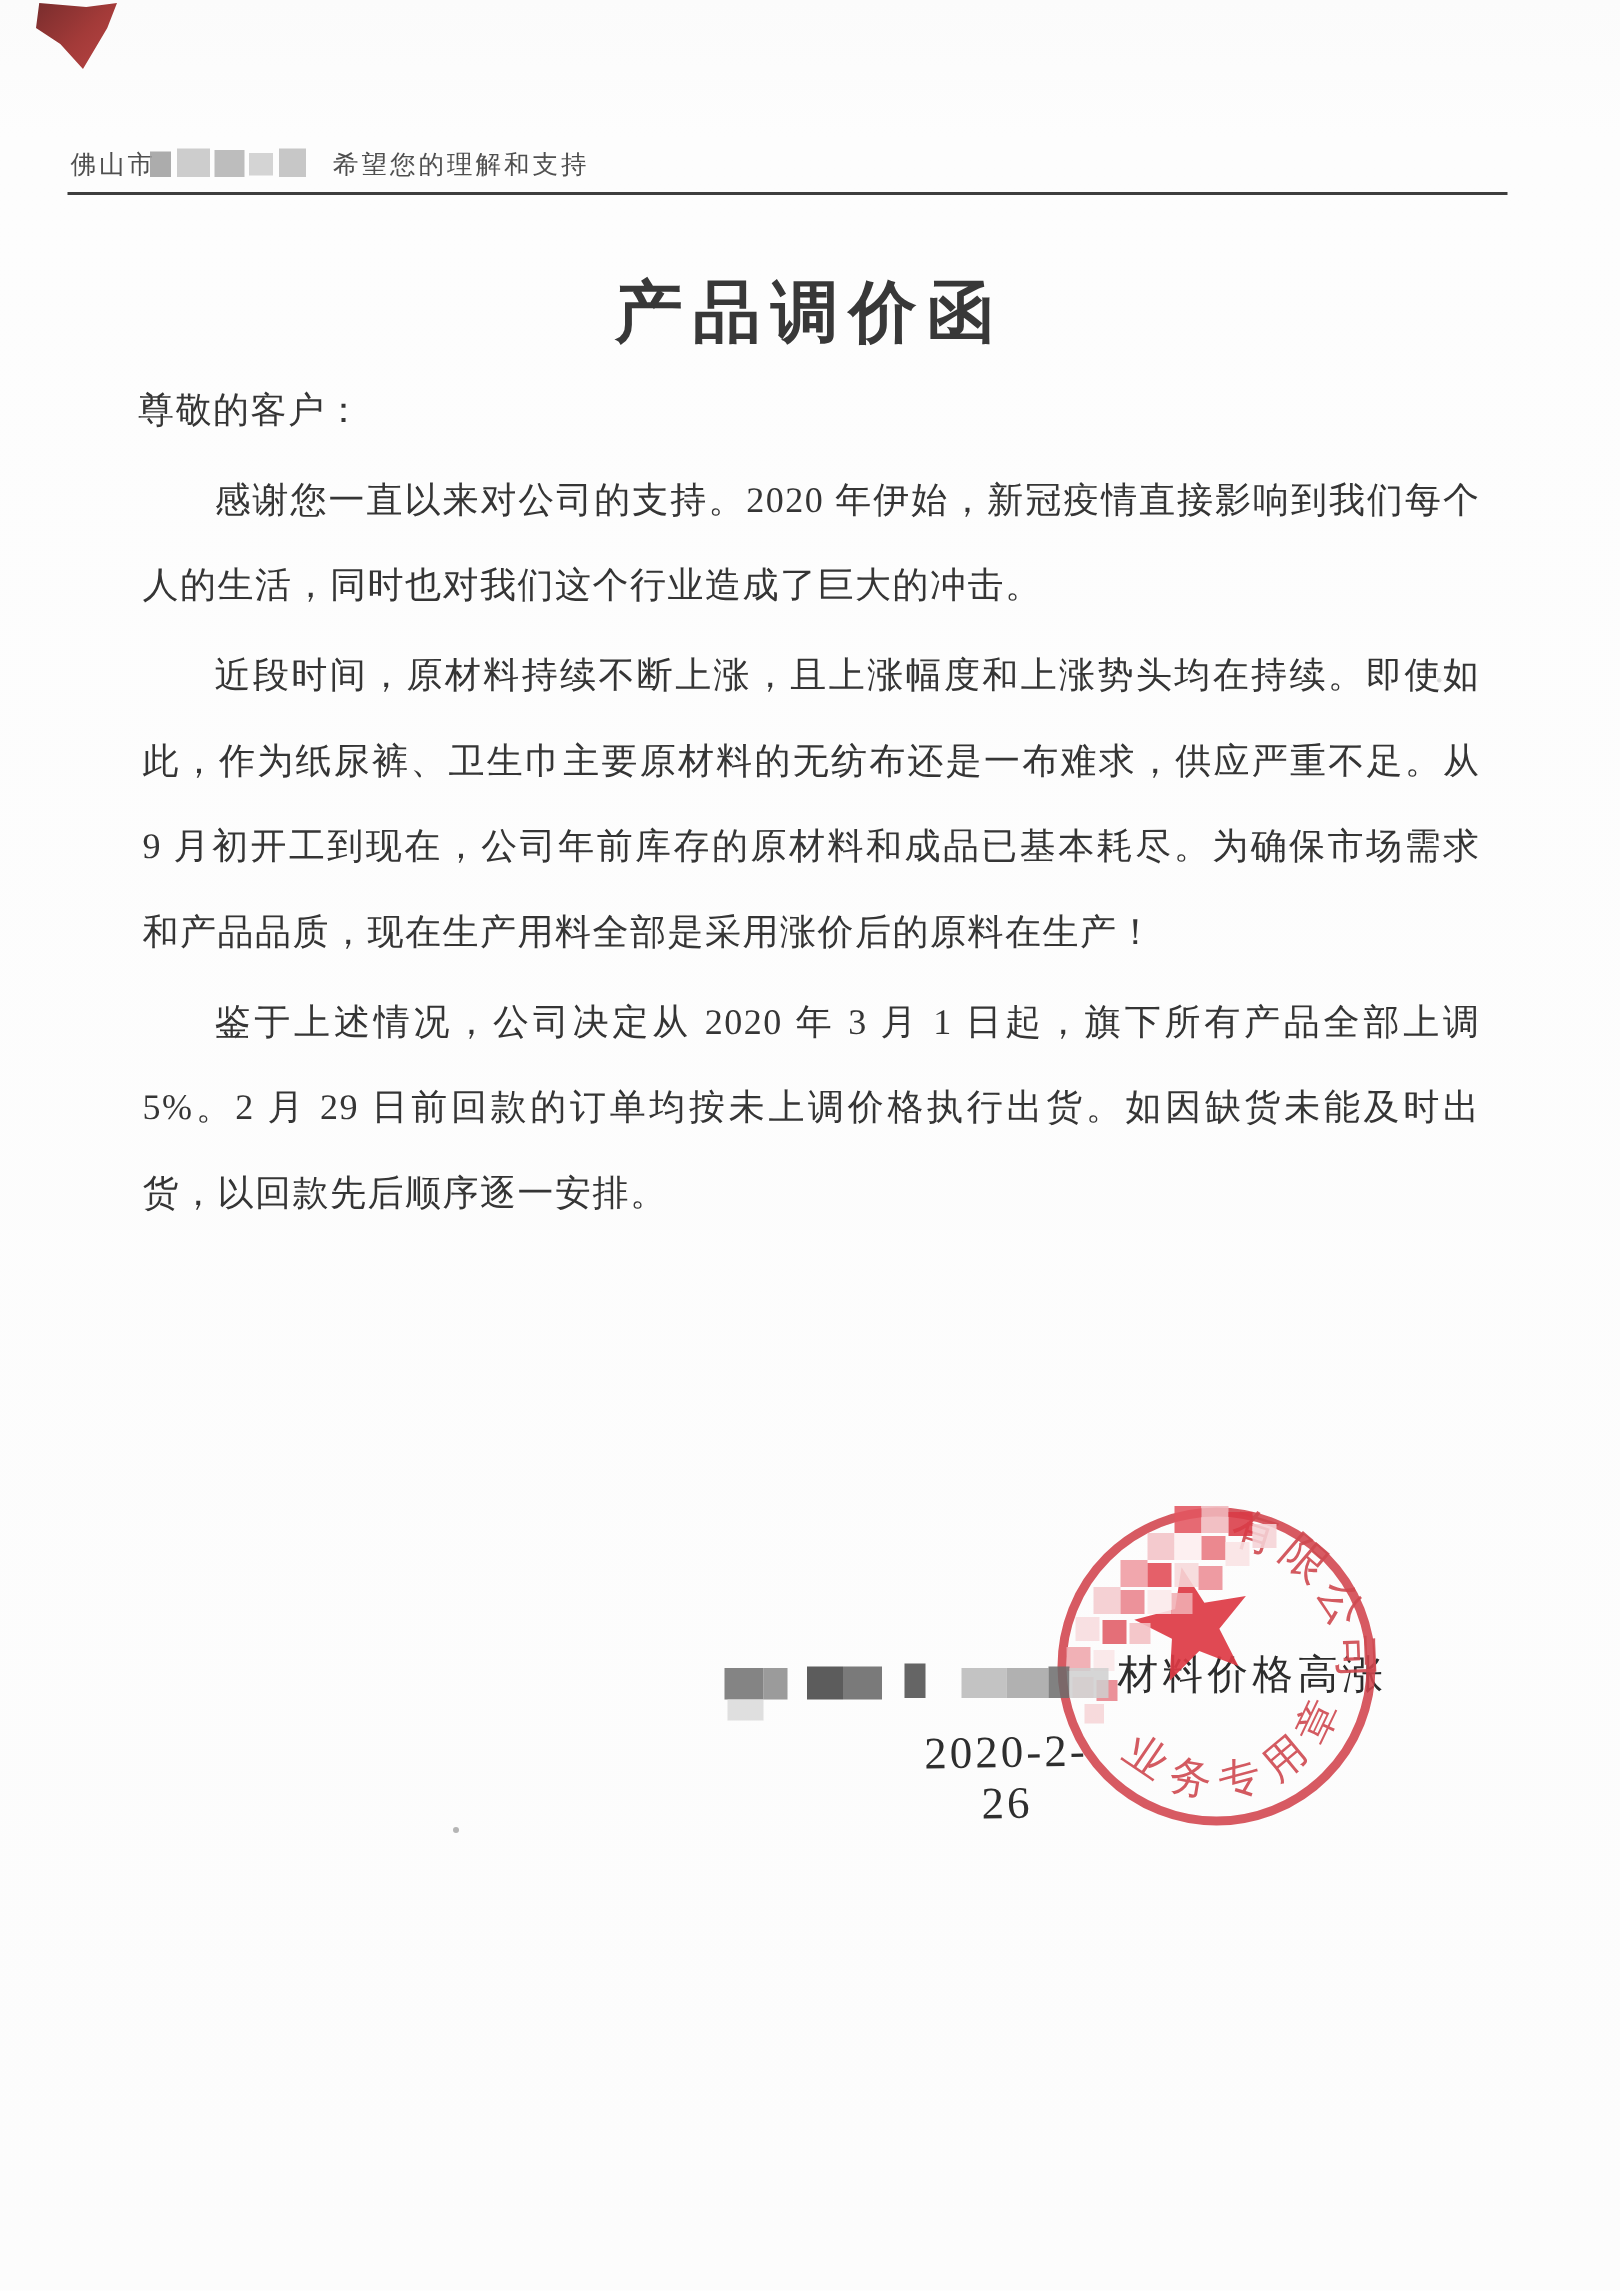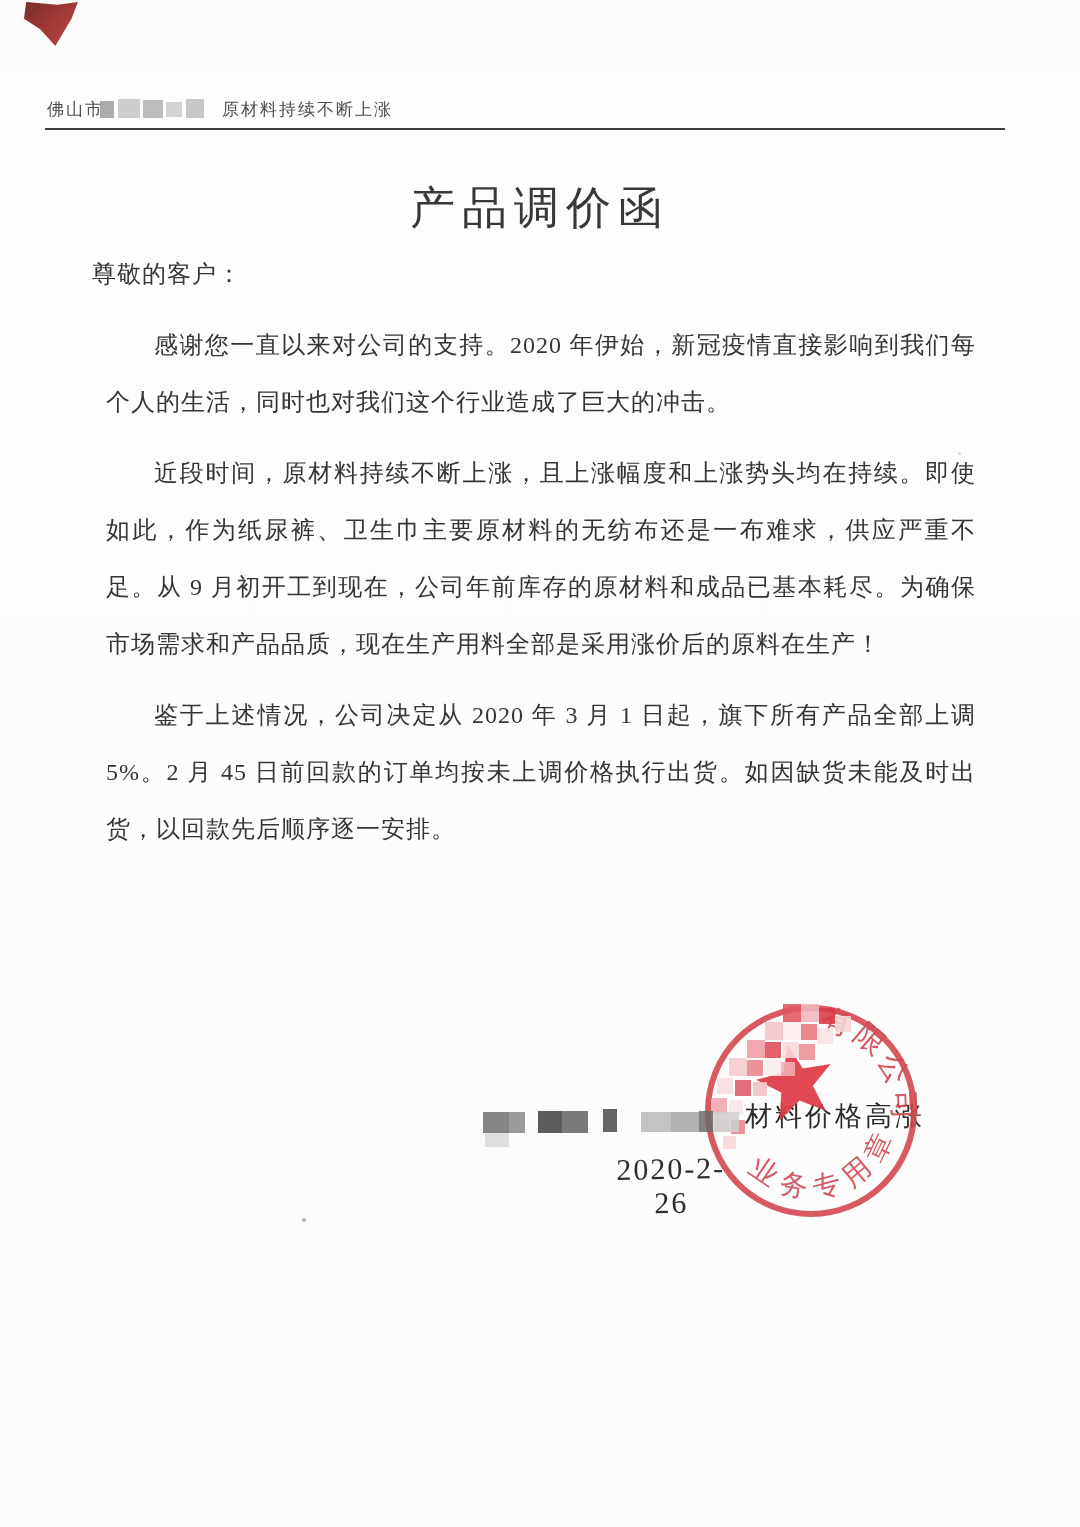--- a/index.html
+++ b/index.html
@@ -19,31 +19,31 @@
   }
   .header{
     position:absolute;left:45px;top:94px;width:960px;height:34px;
     border-bottom:2px solid #3e3e3e;
     font-size:17px;color:#4f4f4f;letter-spacing:2px;
   }
   .header-inner{position:absolute;left:2px;top:4px;white-space:nowrap;}
   .header-gap{display:inline-block;width:118px;}
   .doc-title{
     position:absolute;left:0;top:178px;width:100%;
-    text-align:center;font-size:45px;font-weight:normal;color:#383838;
+    text-align:center;font-size:45px;font-weight:bold;color:#383838;
     letter-spacing:7px;
     font-family:"Liberation Sans","DejaVu Sans",sans-serif;
   }
   .letter-body{
     position:absolute;left:92px;top:246px;width:898px;
     font-size:24px;line-height:57px;color:#353535;
     text-align:justify;letter-spacing:1px;
   }
   .salutation{margin:0;}
-  .letter-body p.para{margin:14px;text-indent:2em;}
+  .letter-body p.para{margin:3px;text-indent:2em;}
   .signature{
     position:absolute;left:0;top:0;width:1080px;height:1527px;pointer-events:none;
   }
   .sig-company{
     position:absolute;left:745px;top:1098px;
     font-size:27px;color:#2c2c2c;letter-spacing:3px;white-space:nowrap;
   }
   .sig-date{
     position:absolute;left:606px;top:1152px;width:130px;text-align:center;
     font-size:30px;color:#2e2e2e;letter-spacing:2px;transform:rotate(-1deg);
@@ -60,31 +60,31 @@
 </style>
 </head>
 <body>
 
 <div class="page">
 
   <div class="corner-mark"></div>
 
   <div class="header">
     <div class="header-inner">
-      <span>佛山市</span><span class="header-gap"></span><span>原材料持续不断上涨</span>
+      <span>佛山市</span><span class="header-gap"></span><span>希望您的理解和支持</span>
     </div>
   </div>
 
   <div class="doc-title">产品调价函</div>
 
   <div class="letter-body">
     <p class="salutation">尊敬的客户：</p>
     <p class="para">感谢您一直以来对公司的支持。2020 年伊始，新冠疫情直接影响到我们每个人的生活，同时也对我们这个行业造成了巨大的冲击。</p>
     <p class="para">近段时间，原材料持续不断上涨，且上涨幅度和上涨势头均在持续。即使如此，作为纸尿裤、卫生巾主要原材料的无纺布还是一布难求，供应严重不足。从 9 月初开工到现在，公司年前库存的原材料和成品已基本耗尽。为确保市场需求和产品品质，现在生产用料全部是采用涨价后的原料在生产！</p>
-    <p class="para">鉴于上述情况，公司决定从 2020 年 3 月 1 日起，旗下所有产品全部上调 5%。2 月 45 日前回款的订单均按未上调价格执行出货。如因缺货未能及时出货，以回款先后顺序逐一安排。</p>
+    <p class="para">鉴于上述情况，公司决定从 2020 年 3 月 1 日起，旗下所有产品全部上调 5%。2 月 29 日前回款的订单均按未上调价格执行出货。如因缺货未能及时出货，以回款先后顺序逐一安排。</p>
   </div>
 
   <div class="signature">
     <div class="sig-company">材料价格高涨</div>
     <div class="sig-date">2020-2-26</div>
   </div>
 
   <div class="stamp">
     <svg width="230" height="230" viewBox="0 0 230 230">
       <defs>

